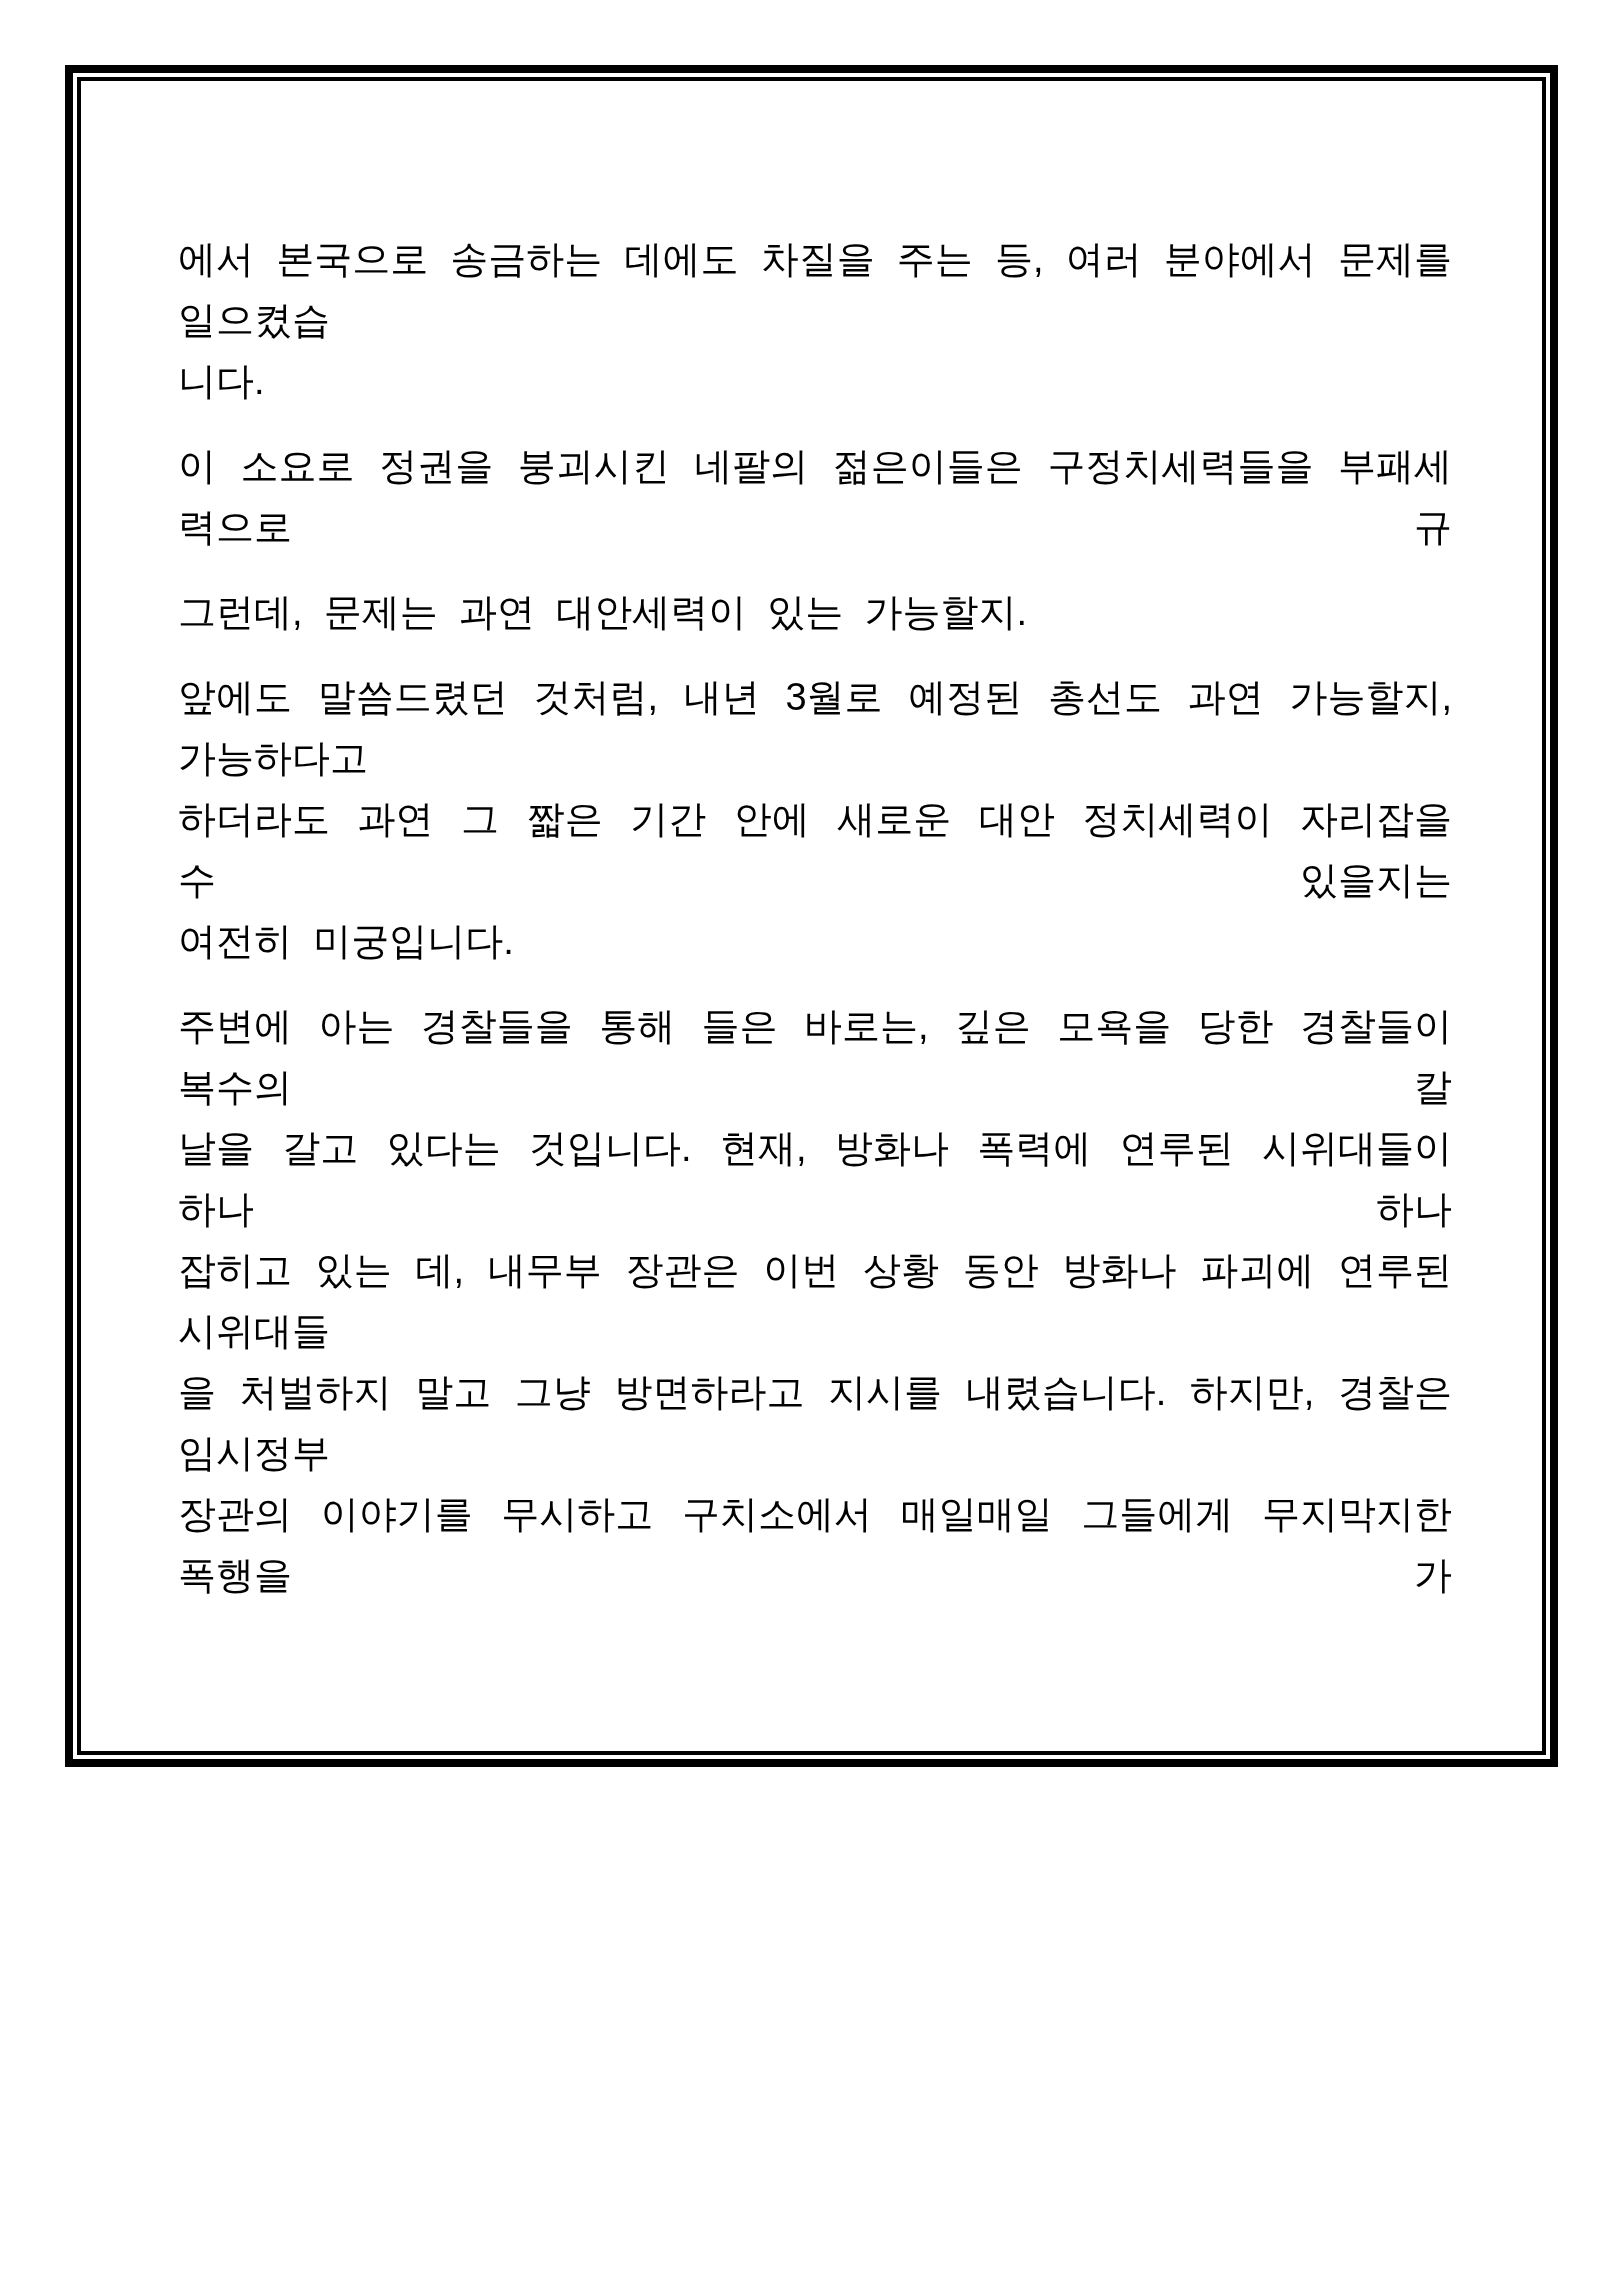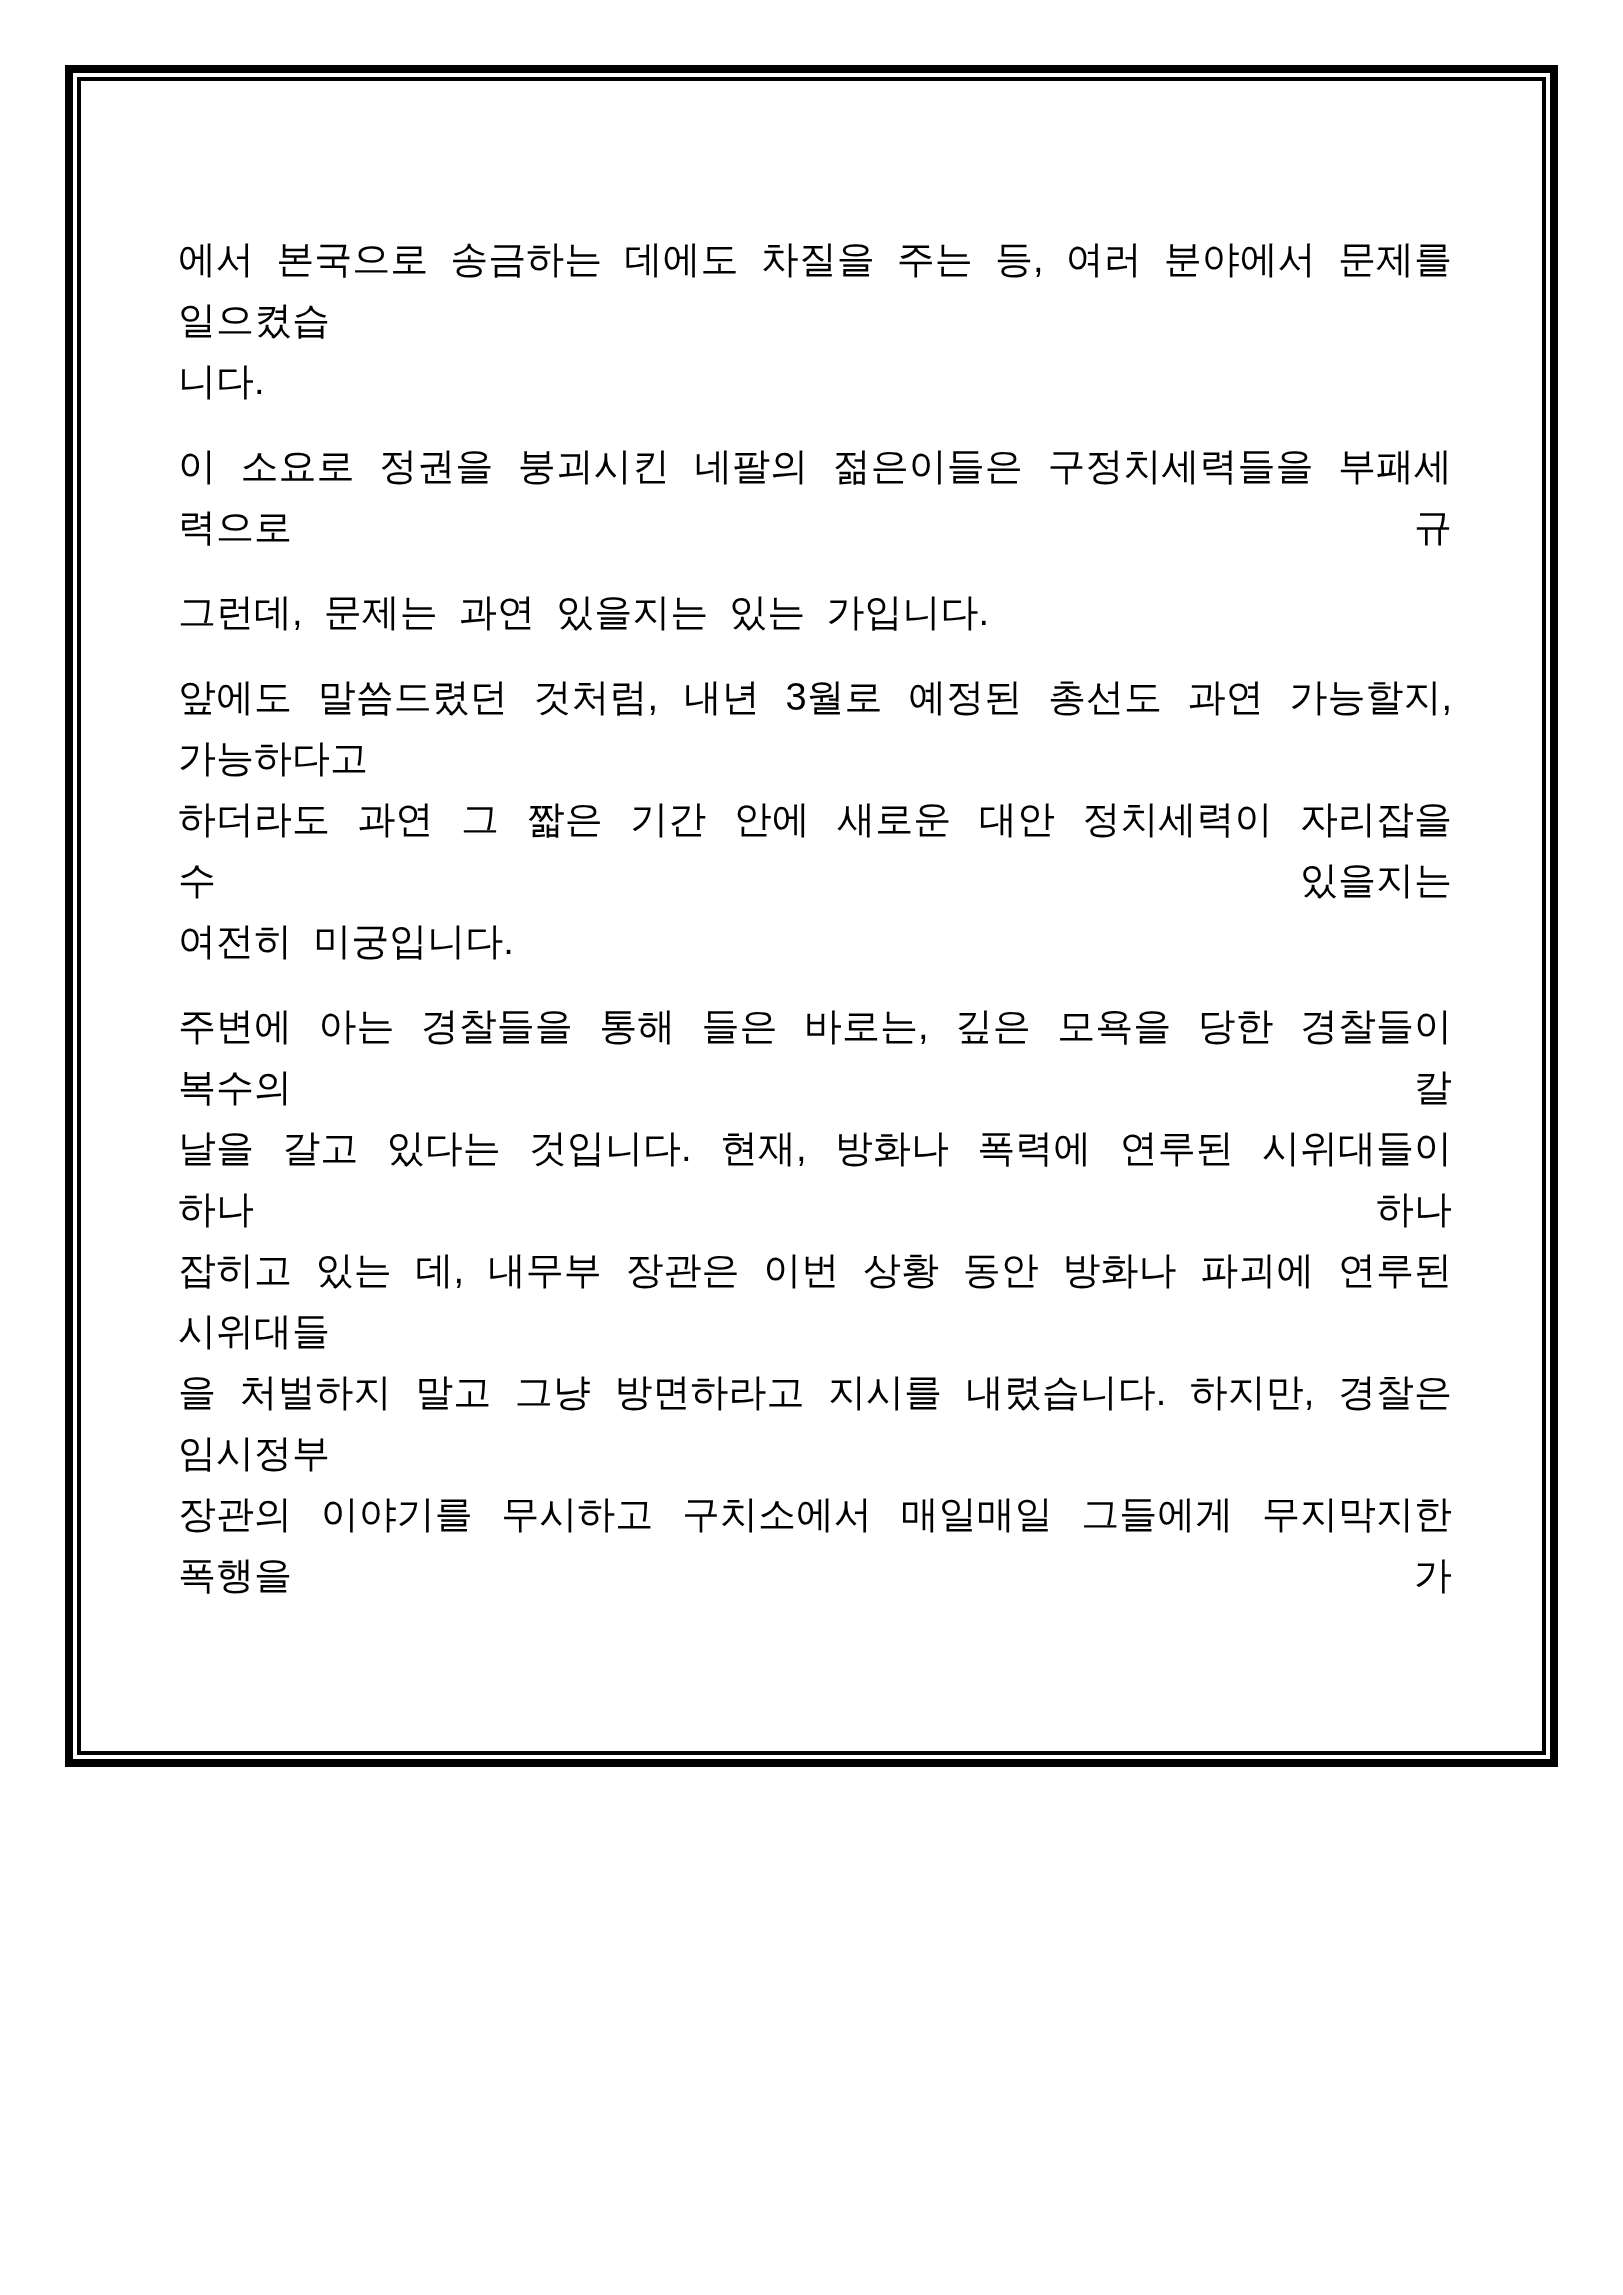--- a/index.html
+++ b/index.html
@@ -82,21 +82,21 @@
 
   <div class="content" id="paragraphs">
       <div class="paragraph">
         <div class="line">에서 본국으로 송금하는 데에도 차질을 주는 등, 여러 분야에서 문제를 일으켰습</div>
         <div class="line last">니다.</div>
       </div>
       <div class="paragraph">
         <div class="line">이 소요로 정권을 붕괴시킨 네팔의 젊은이들은 구정치세력들을 부패세력으로 규</div>
       </div>
       <div class="paragraph">
-        <div class="line last">그런데, 문제는 과연 있을지는 있는 가입니다.</div>
+        <div class="line last">그런데, 문제는 과연 대안세력이 있는 가능할지.</div>
       </div>
       <div class="paragraph">
         <div class="line">앞에도 말씀드렸던 것처럼, 내년 3월로 예정된 총선도 과연 가능할지, 가능하다고</div>
         <div class="line">하더라도 과연 그 짧은 기간 안에 새로운 대안 정치세력이 자리잡을 수 있을지는</div>
         <div class="line last">여전히 미궁입니다.</div>
       </div>
       <div class="paragraph">
         <div class="line">주변에 아는 경찰들을 통해 들은 바로는, 깊은 모욕을 당한 경찰들이 복수의 칼</div>
         <div class="line">날을 갈고 있다는 것입니다. 현재, 방화나 폭력에 연루된 시위대들이 하나 하나</div>
         <div class="line">잡히고 있는 데, 내무부 장관은 이번 상황 동안 방화나 파괴에 연루된 시위대들</div>

